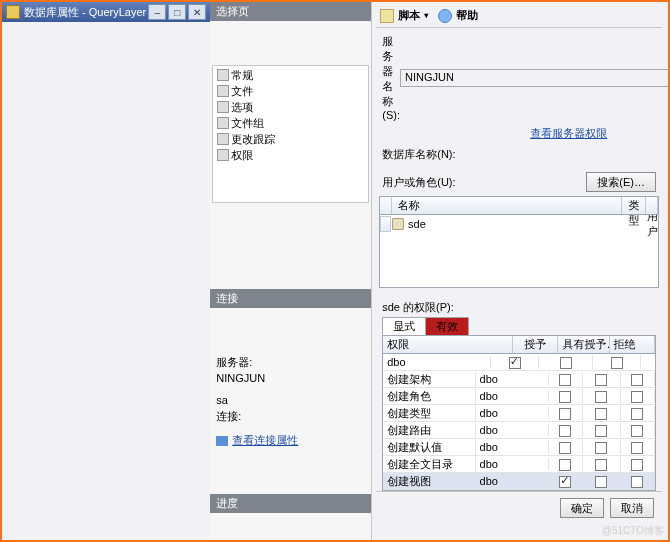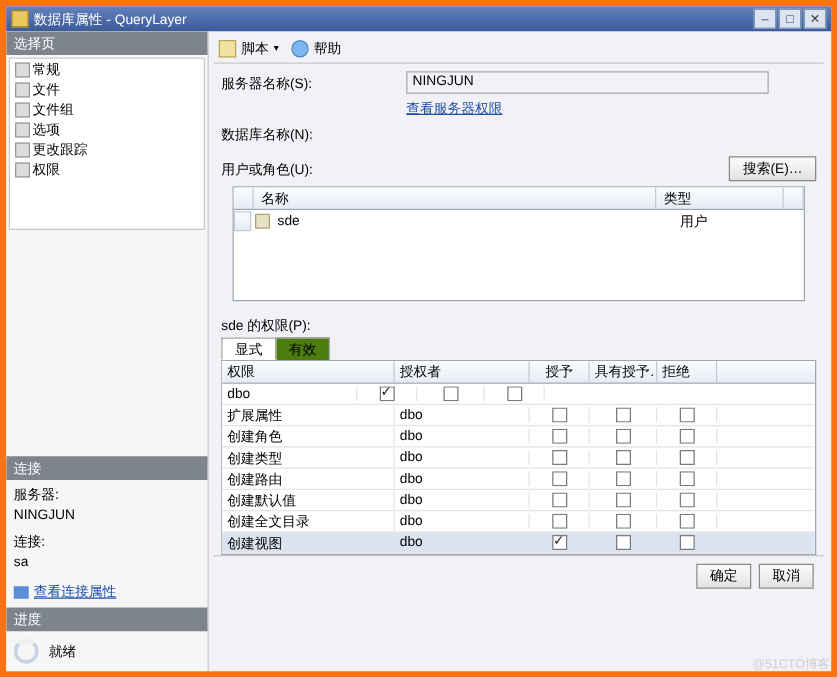--- a/index.html
+++ b/index.html
@@ -1,76 +1,76 @@
 <!DOCTYPE html>
 <html><head>
 <meta charset="utf-8">
 <style>
   * { box-sizing: border-box; }
   html, body { margin:0; padding:0; font-family:"Microsoft YaHei","SimSun",Tahoma,sans-serif; font-size:11px; color:#000; }
   body { width:670px; height:542px; background:#efefef; overflow:hidden; }
 
-  .window { width:100%; height:100%; display:flex; flex-direction:column; border:5px solid #f97316; background:#f2f2f6; }
+  .window { width:100%; height:100%; display:flex; border:2px solid #f97316; background:#f2f2f6; }
   .titlebar { height:20px; background:linear-gradient(#6382bc,#3a5a99); color:#fff; display:flex; align-items:center; padding:0 4px; font-size:11px; }
   .titlebar .icon { width:14px; height:14px; background:#e8c85a; border:1px solid #a07c20; margin-right:4px; }
   .winbtns { margin-left:auto; display:flex; }
   .winbtn { width:18px; height:16px; margin-left:2px; background:#dce4f2; border:1px solid #7a95b1; position:relative; display:flex; align-items:center; justify-content:center; font-size:10px; color:#345; }
 
   .body { flex:1; display:flex; overflow:hidden; }
 
-  .left { width:162px; display:flex; flex-direction:column; background:#f6f6f6; border-right:1px solid #c7c7c7; }
+  .left { width:162px; display:flex; flex-direction:column; background:#f6f6f6; border-right:1px solid #c7c7c7;gap:42px; }
   .panehdr { background:#7e848d; color:#fff; font-weight:normal; padding:2px 6px; font-size:11px; }
   .navlist { background:#fff; border:1px solid #c7c7c7; margin:2px; min-height:138px; padding:1px 0; }
   .navitem { padding:1px 4px 1px 18px; position:relative; line-height:14px; }
   .navitem::before { content:""; position:absolute; left:4px; top:2px; width:10px; height:10px; background:#ddd; border:1px solid #999; }
 
   .connbox { padding:4px 6px; font-size:11px; line-height:16px; }
   .connlink { color:#1e4fa8; text-decoration:underline; cursor:pointer; }
   .connlink .ci { display:inline-block; width:12px; height:10px; background:#5a8ed6; margin-right:4px; vertical-align:middle; }
 
   .progressbox { padding:6px 6px; display:flex; align-items:center; gap:8px; }
   .spinner { width:20px; height:20px; border:3px solid #c8d4e6; border-top-color:#eee; border-radius:50%; }
 
   .right { flex:1; display:flex; flex-direction:column; padding:4px 6px 4px 4px; overflow:hidden; }
 
-  .toolbar { display:flex; align-items:center; gap:10px; border-bottom:1px solid #c7c7c7; padding:2px 4px 4px; }
+  .toolbar { display:flex; align-items:center; gap:10px; border-bottom:1px solid #c7c7c7; padding:2px 4px 4px;font-weight:bold; }
   .tbtn { display:flex; align-items:center; gap:4px; cursor:pointer; }
   .tbtn .ti { width:14px; height:14px; background:#f0e2a0; border:1px solid #bca760; }
   .tbtn .ti.help { background:#7fb6f0; border-color:#4e86c7; border-radius:50%; }
   .caret { font-size:8px; }
 
   .form { padding:6px 6px 2px 6px; }
   .frow { display:flex; align-items:center; margin-bottom:6px; }
   .flabel { width:148px; }
   .link { color:#1e4fa8; text-decoration:underline; margin-left:148px; margin-top:-2px; margin-bottom:6px; display:inline-block; cursor:pointer; }
   .inset { border:1px solid #a8a8a8; padding:1px 4px; min-width:290px; height:18px; background:#f2f2f6; }
 
   .urrow { display:flex; align-items:center; margin:2px 6px; }
   .urrow .flabel { width:auto; flex:0 0 auto; }
   .urrow .spacer { flex:1; }
   .btn { border:1px solid #8b8b8b; background:linear-gradient(#fbfbfb,#e2e2e2); padding:1px 10px; height:20px; line-height:16px; cursor:pointer; font-size:11px; }
 
-  .gridwrap { margin:2px 15px 6px; border:1px solid #9da7b3; background:#fff; height:92px; position:relative; display:flex; flex-direction:column; }
+  .gridwrap { margin:2px 3px 6px; border:1px solid #9da7b3; background:#fff; height:92px; position:relative; display:flex; flex-direction:column; }
   .gridhdr { display:flex; background:linear-gradient(#fafcff,#e6ecf5); border-bottom:1px solid #9da7b3; height:18px; }
   .gh { border-right:1px solid #c2cad6; padding:1px 6px; }
   .gh.c0 { width:16px; padding:0; }
   .gh.c1 { width:322px; }
   .gh.c2 { flex:1; }
   .gh.c3 { width:16px; padding:0; }
   .gridbody { flex:1; overflow:hidden; }
   .grow { display:flex; height:18px; align-items:center; }
   .grow .gc0 { width:16px; display:flex; justify-content:center; }
   .grow .gc1 { width:322px; padding-left:4px; }
   .grow .gc2 { flex:1; padding-left:4px; }
   .uicon { width:12px; height:12px; background:#e8e0c4; border:1px solid #b0a070; border-radius:1px; }
   .rowsel { width:14px; height:16px; background:linear-gradient(#fafcff,#e6ecf5); border:1px solid #c2cad6; margin-right:1px; }
 
   .permlbl { margin:6px 6px 2px 6px; }
   .tabs { display:flex; margin:0 6px; }
-  .tab { border:1px solid #a6a6a6; border-bottom:none; padding:1px 10px; background:#4d7c0f; margin-right:-1px; height:18px; cursor:pointer; }
+  .tab { border:1px solid #a6a6a6; border-bottom:none; padding:1px 10px; background:#b91c1c; margin-right:-1px; height:18px; cursor:pointer; }
   .tab.active { background:#fff; border-bottom:1px solid #fff; z-index:2; }
 
   .permgrid { margin:0 6px; border:1px solid #9da7b3; background:#fff; height:156px; overflow-y:scroll; overflow-x:hidden; position:relative; }
   .permgrid::-webkit-scrollbar { width:16px; }
   .permgrid::-webkit-scrollbar-track { background:#efefef; border-left:1px solid #c7c7c7; }
   .permgrid::-webkit-scrollbar-thumb { background:linear-gradient(#dfe6f2,#c2cedf); border:1px solid #99a6ba; }
   .phr { display:flex; background:linear-gradient(#fafcff,#e6ecf5); border-bottom:1px solid #9da7b3; height:18px; position:sticky; top:0; }
   .ph { border-right:1px solid #c2cad6; padding:1px 4px; overflow:hidden; white-space:nowrap; }
   .ph.p0 { width:138px; }
   .ph.p1 { width:108px; }
@@ -105,35 +105,35 @@
       <div class="winbtn">✕</div>
     </div>
   </div>
 
   <div class="body">
     <div class="left">
       <div class="panehdr">选择页</div>
       <div class="navlist" id="navlist">
           <div class="navitem">常规</div>
           <div class="navitem">文件</div>
+          <div class="navitem">选项</div>
           <div class="navitem">文件组</div>
-          <div class="navitem">选项</div>
           <div class="navitem">更改跟踪</div>
           <div class="navitem">权限</div>
         </div>
 
       <div style="flex:1"></div>
 
       <div class="panehdr">连接</div>
       <div class="connbox">
         <div>服务器:</div>
         <div>NINGJUN</div>
         <div style="height:6px"></div>
+        <div>sa</div>
         <div>连接:</div>
-        <div>sa</div>
         <div style="height:8px"></div>
         <span class="connlink"><span class="ci"></span><span>查看连接属性</span></span>
       </div>
 
       <div class="panehdr">进度</div>
       <div class="progressbox">
         <div class="spinner"></div>
         <span>就绪</span>
       </div>
     </div>
@@ -188,34 +188,33 @@
       </div>
 
       <div class="permlbl">sde 的权限(P):</div>
       <div class="tabs">
         <div class="tab active">显式</div>
         <div class="tab">有效</div>
       </div>
       <div class="permgrid">
         <div class="phr">
           <div class="ph p0">权限</div>
-          <div class="ph p1">授权者</div>
           <div class="ph p2">授予</div>
           <div class="ph p3">具有授予…</div>
           <div class="ph p4">拒绝</div>
         </div>
         <div id="pgbody">
             <div class="prow">
               <div class="pc p1">dbo</div>
               <div class="pc p2"><span class="chk on"></span></div>
               <div class="pc p3"><span class="chk"></span></div>
               <div class="pc p4"><span class="chk"></span></div>
             </div>
             <div class="prow">
-              <div class="pc p0">扩展属性</div>
+              <div class="pc p0">创建架构</div>
               <div class="pc p1">dbo</div>
               <div class="pc p2"><span class="chk"></span></div>
               <div class="pc p3"><span class="chk"></span></div>
               <div class="pc p4"><span class="chk"></span></div>
             </div>
             <div class="prow">
               <div class="pc p0">创建角色</div>
               <div class="pc p1">dbo</div>
               <div class="pc p2"><span class="chk"></span></div>
               <div class="pc p3"><span class="chk"></span></div>

